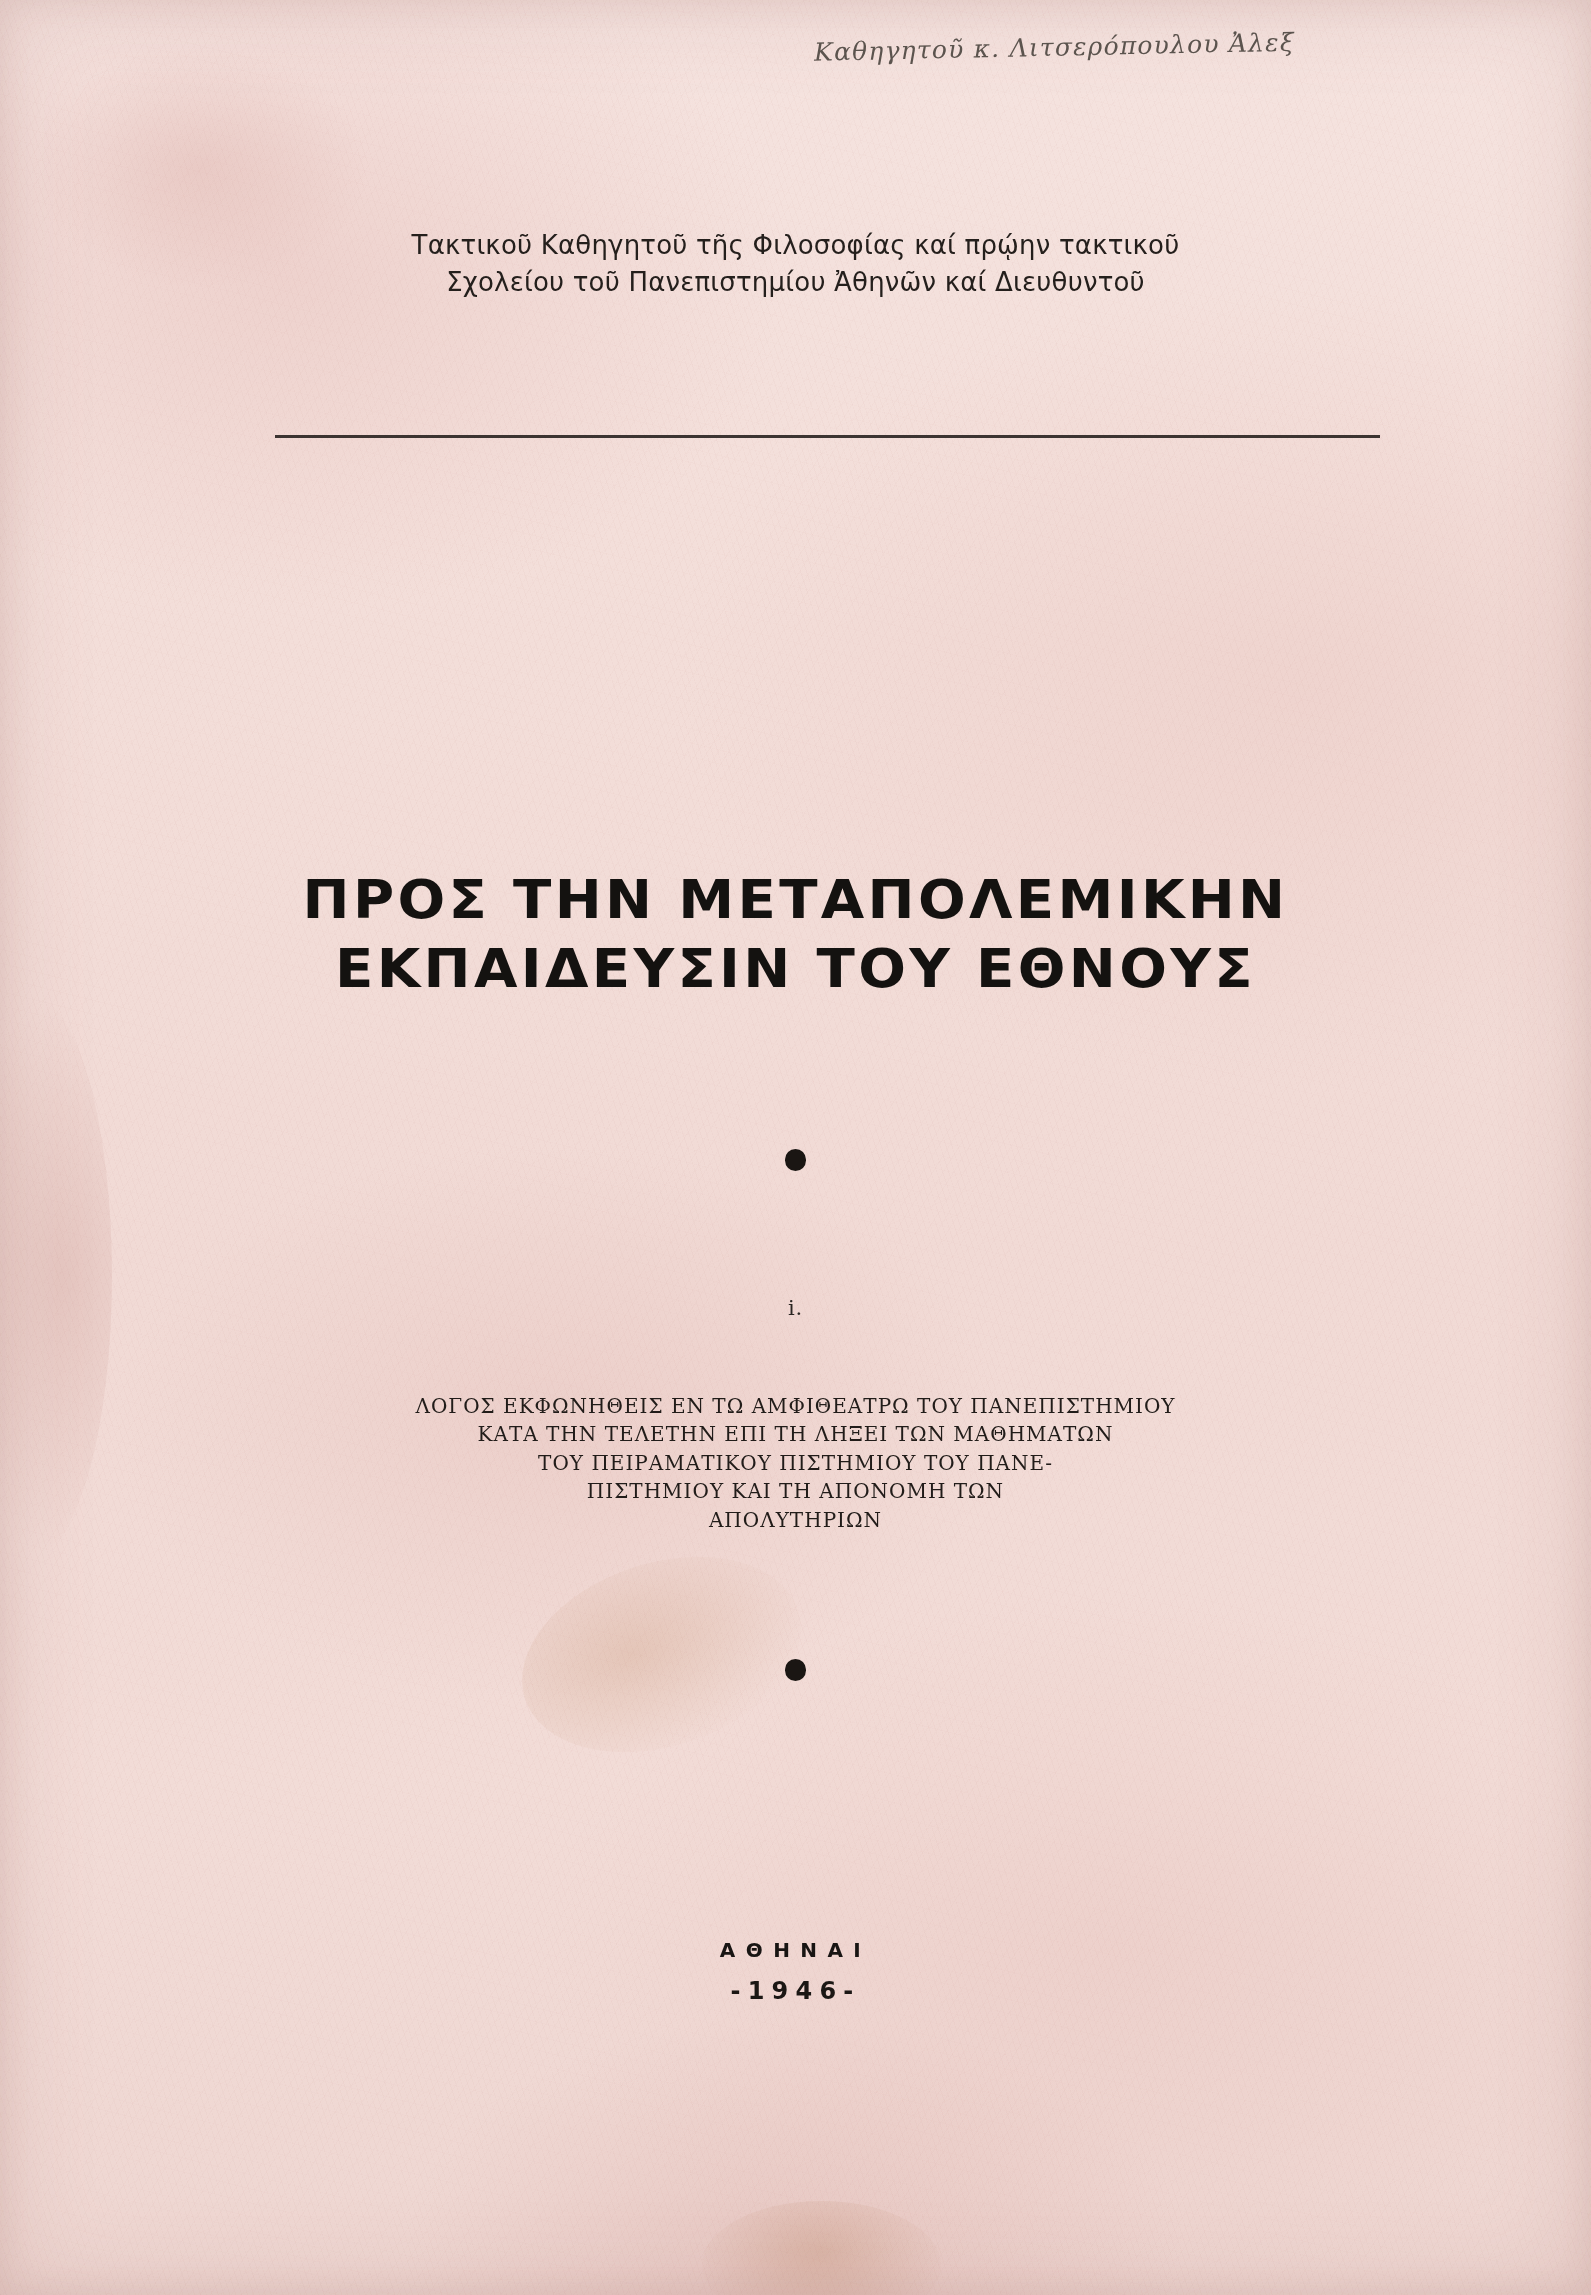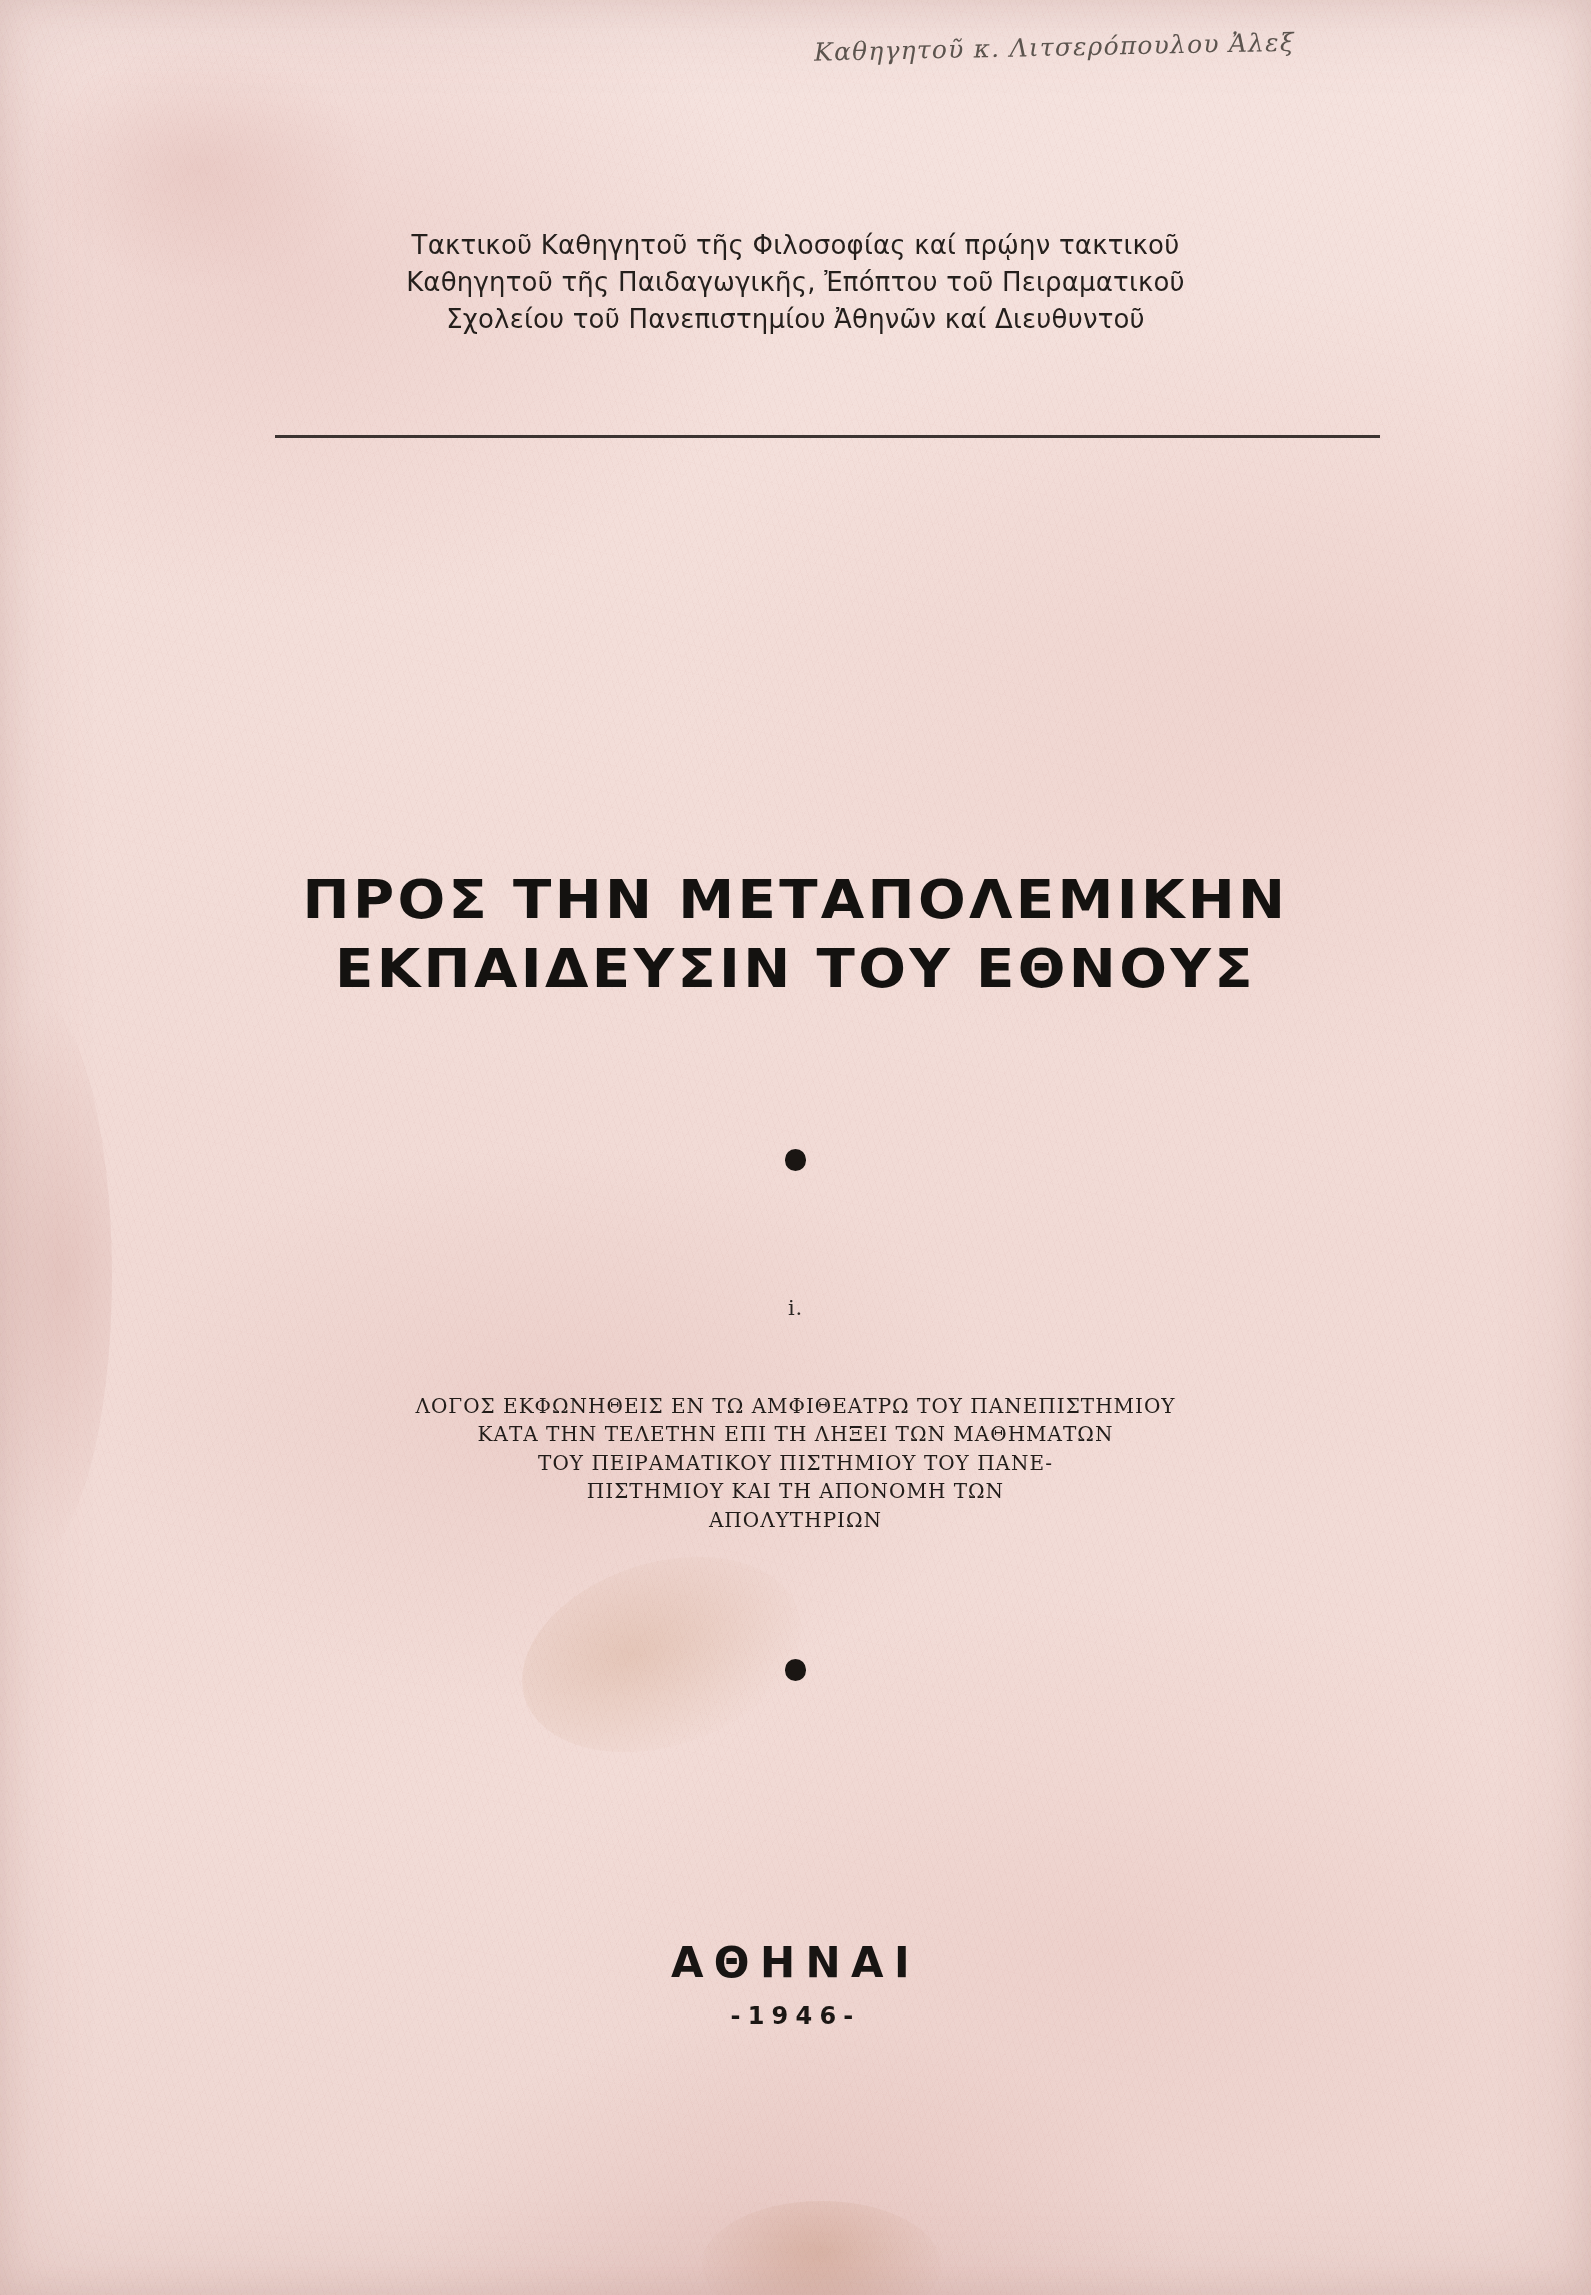--- a/index.html
+++ b/index.html
@@ -174,21 +174,21 @@
   #imprint-block {
     position: absolute;
     top: 1938px;
     left: 0;
     width: 100%;
     text-align: center;
   }
   #imprint-city {
     font-family: "DejaVu Sans", sans-serif;
     font-weight: bold;
-    font-size: 42px;
+    font-size: 20px;
     letter-spacing: 10.4px;
     color: #181513;
   }
   #imprint-year {
     margin-top: 15px;
     font-family: "DejaVu Sans", sans-serif;
     font-weight: bold;
     font-size: 24px;
     letter-spacing: 7.2px;
     color: #1b1714;
@@ -240,21 +240,20 @@
   <div class="stain" id="stain-left-edge"></div>
   <div class="stain" id="stain-center"></div>
   <div class="stain" id="stain-bottom"></div>
 
   <div class="content">
 
     <div id="handwriting">Καθηγητοῦ κ. Λιτσερόπουλου Ἀλεξ</div>
 
     <div id="author-block">
       <div class="author-line">Τακτικοῦ Καθηγητοῦ τῆς Φιλοσοφίας καί πρῴην τακτικοῦ</div>
-      <div class="author-line">Καθηγητοῦ τῆς Παιδαγωγικῆς, Ἐπόπτου τοῦ Πειραματικοῦ</div>
       <div class="author-line">Σχολείου τοῦ Πανεπιστημίου Ἀθηνῶν καί Διευθυντοῦ</div>
     </div>
 
     <div id="author-rule"></div>
 
     <div id="title-block">
       <div class="title-line">ΠΡΟΣ ΤΗΝ ΜΕΤΑΠΟΛΕΜΙΚΗΝ</div>
       <div class="title-line">ΕΚΠΑΙΔΕΥΣΙΝ ΤΟΥ ΕΘΝΟΥΣ</div>
     </div>
 

